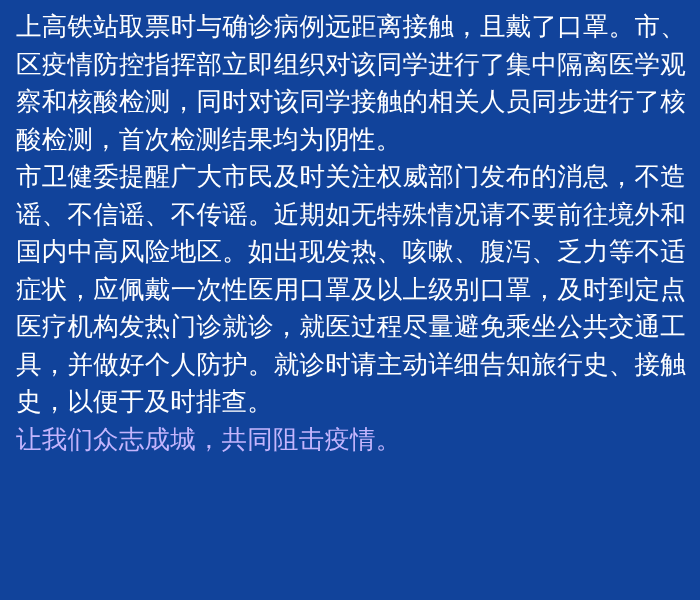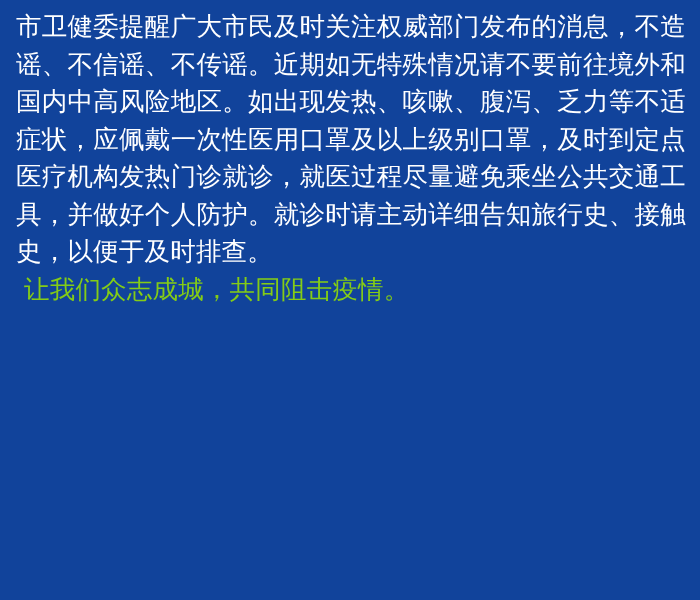--- a/index.html
+++ b/index.html
@@ -30,39 +30,40 @@
     text-justify: inter-ideograph;
     margin: 0;
     font-weight: 400;
     white-space: normal;
     word-break: break-all;
   }
   .paragraph + .paragraph {
     margin-top: 0px;
   }
   .last-line {
-    color: #84cc16;
+    color: #c4b5fd;
     font-size: 25.5px;
     line-height: 37.5px;
-    margin: 8px;
+    margin: 0;
   }
   .bottom-bar {
     position: absolute;
     left: 0;
     right: 0;
     bottom: 0;
     height: 18px;
     background: #11439b;
   }
 </style>
 </head>
 <body>
 
 <div class="poster">
 
+  <p class="paragraph">上高铁站取票时与确诊病例远距离接触，且戴了口罩。市、区疫情防控指挥部立即组织对该同学进行了集中隔离医学观察和核酸检测，同时对该同学接触的相关人员同步进行了核酸检测，首次检测结果均为阴性。</p>
 
   <p class="paragraph">市卫健委提醒广大市民及时关注权威部门发布的消息，不造谣、不信谣、不传谣。近期如无特殊情况请不要前往境外和国内中高风险地区。如出现发热、咳嗽、腹泻、乏力等不适症状，应佩戴一次性医用口罩及以上级别口罩，及时到定点医疗机构发热门诊就诊，就医过程尽量避免乘坐公共交通工具，并做好个人防护。就诊时请主动详细告知旅行史、接触史，以便于及时排查。</p>
 
   <p class="paragraph last-line">让我们众志成城，共同阻击疫情。</p>
 
   <div class="bottom-bar"></div>
 
 </div>
 
 </body></html>

